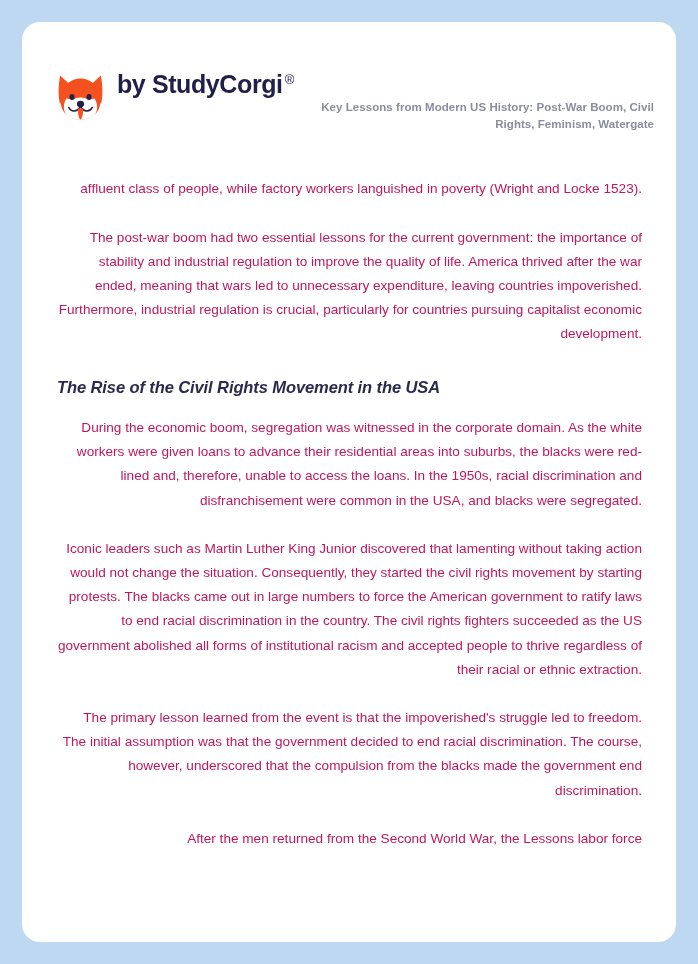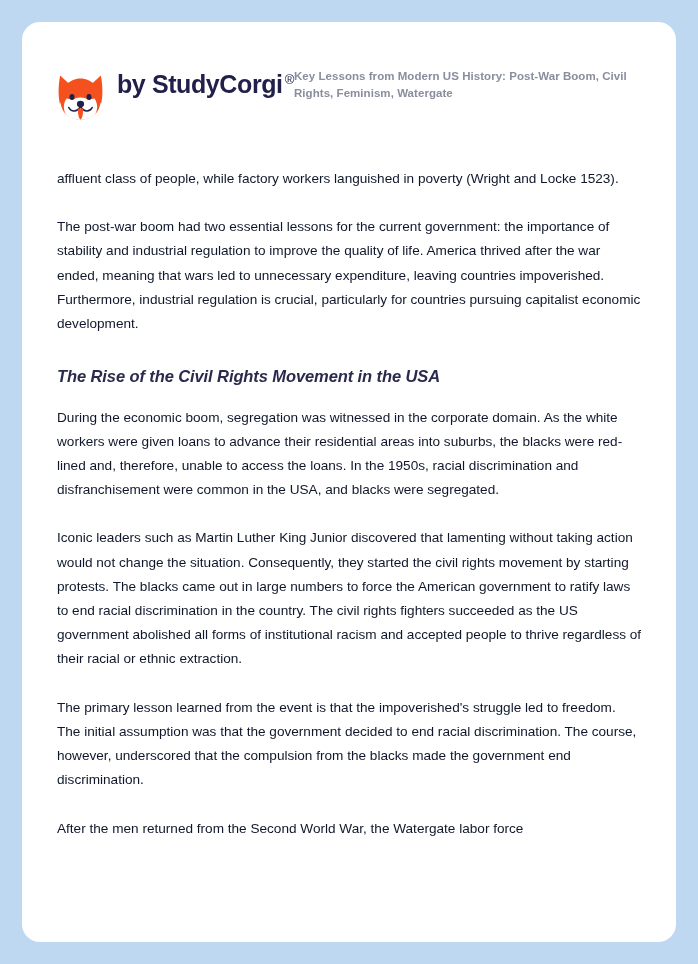--- a/index.html
+++ b/index.html
@@ -61,24 +61,25 @@
     white-space: nowrap;
     line-height: 1;
   }
   .brand-reg {
     font-size: 13px;
     vertical-align: super;
     font-weight: normal;
     margin-left: 2px;
   }
   .header-meta {
-    text-align: left;
+    text-align: right;
     flex: 0 1 auto;
     max-width: 360px;
     padding-top: 2px;
+    margin-top: 31px;
   }
   .header-title {
     font-size: 11.5px;
     font-weight: bold;
     color: #8a8d9e;
     line-height: 1.45;
     letter-spacing: 0.05px;
     margin: 0;
   }
   .header-url {
@@ -91,23 +92,23 @@
 
   
   .doc-body {
     padding: 0 34px 0 35px;
     box-sizing: border-box;
     margin-top: 45px;
   }
   .doc-para {
     font-size: 13.6px;
     line-height: 24.2px;
-    color: #0f172a;
+    color: #be185d;
     margin: 0 0 24px 0;
-    text-align: left;
+    text-align: right;
   }
   .doc-para.tight {
     margin-bottom: 0;
   }
   .doc-heading {
     font-size: 16.5px;
     font-weight: bold;
     color: #2a2a4d;
     line-height: 1.3;
     margin: 30px 0 18px 0;
@@ -157,17 +158,17 @@
 
     </div>
 
     <div class="doc-body">
         <p class="doc-para">affluent class of people, while factory workers languished in poverty (Wright and Locke 1523).</p>
         <p class="doc-para">The post-war boom had two essential lessons for the current government: the importance of stability and industrial regulation to improve the quality of life. America thrived after the war ended, meaning that wars led to unnecessary expenditure, leaving countries impoverished. Furthermore, industrial regulation is crucial, particularly for countries pursuing capitalist economic development.</p>
         <h2 class="doc-heading">The Rise of the Civil Rights Movement in the USA</h2>
         <p class="doc-para">During the economic boom, segregation was witnessed in the corporate domain. As the white workers were given loans to advance their residential areas into suburbs, the blacks were red-lined and, therefore, unable to access the loans. In the 1950s, racial discrimination and disfranchisement were common in the USA, and blacks were segregated.</p>
         <p class="doc-para">Iconic leaders such as Martin Luther King Junior discovered that lamenting without taking action would not change the situation. Consequently, they started the civil rights movement by starting protests. The blacks came out in large numbers to force the American government to ratify laws to end racial discrimination in the country. The civil rights fighters succeeded as the US government abolished all forms of institutional racism and accepted people to thrive regardless of their racial or ethnic extraction.</p>
         <p class="doc-para">The primary lesson learned from the event is that the impoverished's struggle led to freedom. The initial assumption was that the government decided to end racial discrimination. The course, however, underscored that the compulsion from the blacks made the government end discrimination.</p>
-        <p class="doc-para tight">After the men returned from the Second World War, the Watergate labor force</p>
+        <p class="doc-para tight">After the men returned from the Second World War, the Lessons labor force</p>
       </div>
 
   </div>
 </div>
 
 </body></html>

